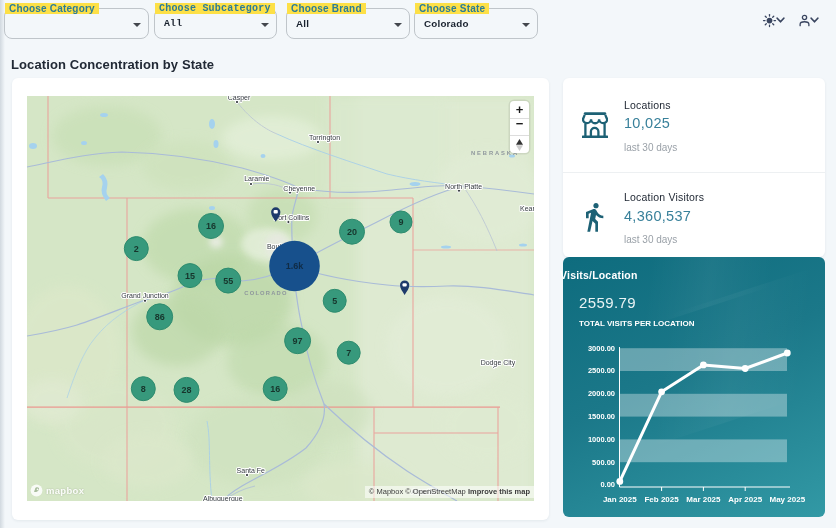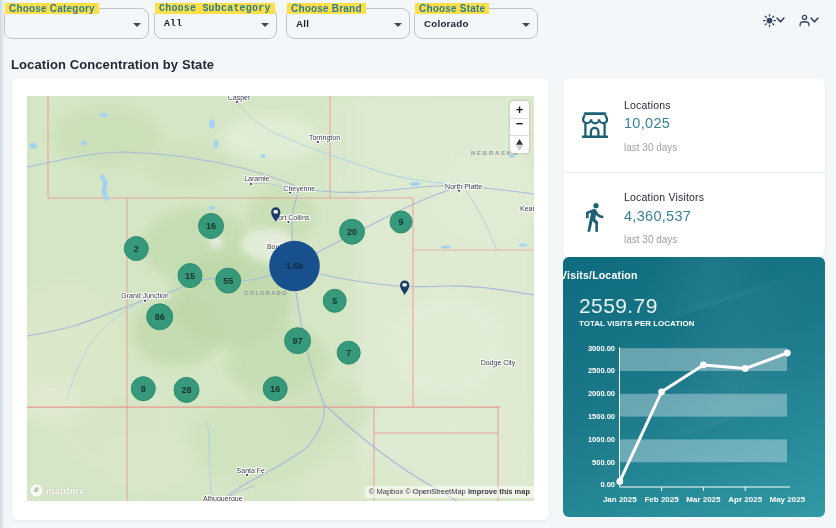--- a/index.html
+++ b/index.html
@@ -275,21 +275,21 @@
 </svg>
 <div class="abs stat-title" style="left:624px; top:191px;">Location Visitors</div>
 <div class="abs stat-num" style="left:624px; top:208px;">4,360,537</div>
 <div class="abs stat-sub" style="left:624px; top:234px;">last 30 days</div>
 
 <div class="teal-card" style="overflow:hidden;">
   <div style="position:absolute; left:-40px; top:-30px; width:420px; height:70px; background:linear-gradient(115deg, rgba(255,255,255,0) 30%, rgba(255,255,255,.05) 45%, rgba(255,255,255,0) 60%); transform:rotate(-18deg);"></div>
   <div style="position:absolute; left:-60px; top:40px; width:460px; height:120px; background:linear-gradient(115deg, rgba(255,255,255,0) 35%, rgba(255,255,255,.04) 50%, rgba(255,255,255,0) 65%); transform:rotate(-18deg);"></div>
 </div>
 <div class="abs" style="left:560px; top:269px; font-size:10.5px; font-weight:600; color:#fff; letter-spacing:.2px;">Visits/Location</div>
-<div class="abs" style="left:579px; top:294px; font-size:21px; font-weight:400; color:#e9f3f4; letter-spacing:.4px;">2559.79</div>
+<div class="abs" style="left:579px; top:294px; font-size:15px; font-weight:400; color:#e9f3f4; letter-spacing:.4px;">2559.79</div>
 <div class="abs" style="left:579px; top:318.5px; font-size:8px; font-weight:700; color:#fff; letter-spacing:0;">TOTAL VISITS PER LOCATION</div>
 <svg class="abs" style="left:563px; top:257px;" width="262" height="260" viewBox="0 0 262 260" id="chartsvg">
 
   <g fill="rgba(255,255,255,0.34)">
     <rect x="56.5" y="91.2" width="167.5" height="22.8"></rect>
     <rect x="56.5" y="136.8" width="167.5" height="22.8"></rect>
     <rect x="56.5" y="182.4" width="167.5" height="22.8"></rect>
   </g>
 
   <g stroke="#ffffff" stroke-width="1">

